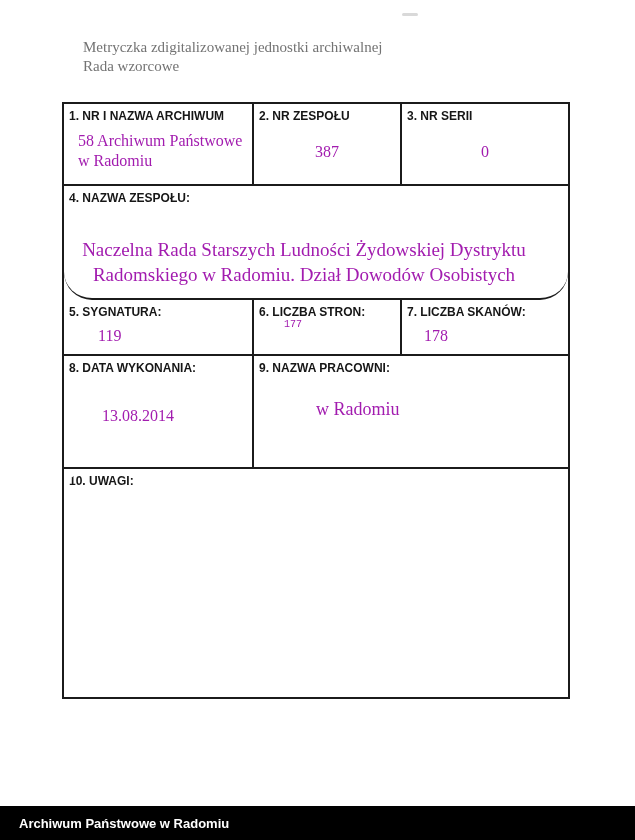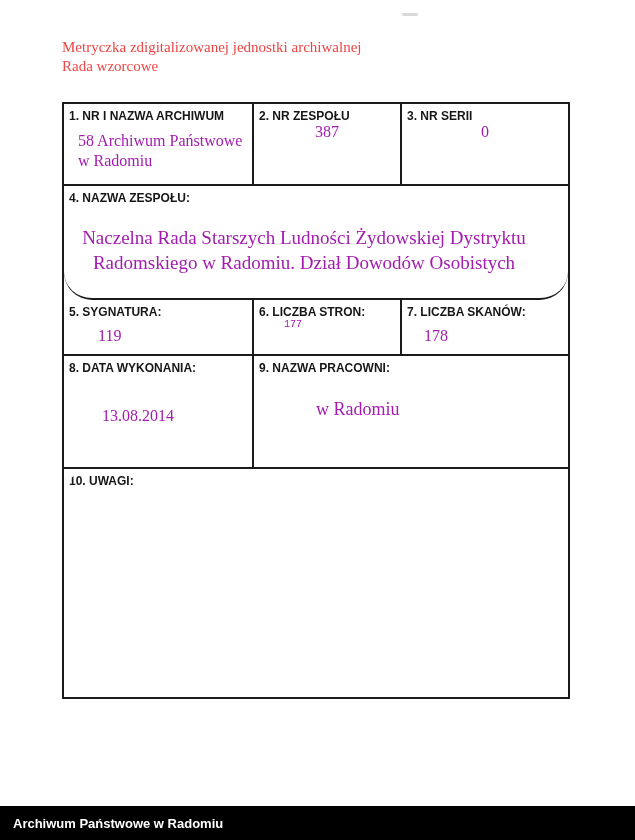--- a/index.html
+++ b/index.html
@@ -9,25 +9,25 @@
     height: 840px;
     background: #ffffff;
     overflow: hidden;
     font-family: "Liberation Serif", serif;
     color: #1b1b1b;
   }
 
   
   .doc-title {
     position: absolute;
-    left: 62px;
+    left: 83px;
     top: 38px;
     font-size: 15px;
     line-height: 19px;
-    color: #ef4444;
+    color: #737373;
   }
 
   
   .form-table {
     position: absolute;
     left: 62px;
     top: 102px;
     width: 508px;
     height: 597px;
     box-sizing: border-box;
@@ -53,22 +53,22 @@
     font-size: 12px;
     line-height: 14px;
     color: #161616;
     padding: 5px 6px 0 5px;
     white-space: nowrap;
   }
 
   .val { font-family: "Liberation Serif", serif; color: #a21caf; }
 
   .val-archive { font-size: 16px; line-height: 20px; margin: 8px 0 0 14px; }
-  .val-center  { font-size: 16px; margin-top: 0; text-align: center; }
-  .val-fonds   { font-size: 19px; line-height: 25px; margin-top: 20px; text-align: center; padding: 0 28px 0 4px; }
+  .val-center  { font-size: 16px; margin-top: 20px; text-align: center; }
+  .val-fonds   { font-size: 19px; line-height: 25px; margin-top: 32px; text-align: center; padding: 0 28px 0 4px; }
   .val-sig     { font-size: 16px; margin: 8px 0 0 34px; }
   .val-pages   { font-size: 10px; margin: 0 0 0 30px; font-family: Liberation Mono, monospace; }
   .val-scans   { font-size: 16px; margin: 8px 0 0 22px; }
   .val-date    { font-size: 16px; margin: 32px 0 0 38px; }
   .val-lab     { font-size: 18px; line-height: 24px; margin: 22px 0 0 62px; }
 
   
   .footer-bar {
     position: absolute;
     left: 0;
@@ -77,21 +77,21 @@
     height: 34px;
     background: #000000;
     display: flex;
     align-items: center;
   }
   .footer-bar .footer-text {
     font-family: "Liberation Sans", sans-serif;
     font-weight: 700;
     font-size: 13px;
     color: #ffffff;
-    padding-left: 13px;
+    padding-left: 19px;
     white-space: nowrap;
   }
 
   
   .scan-smudge {
     position: absolute;
     left: 402px;
     top: 13px;
     width: 16px;
     height: 3px;

